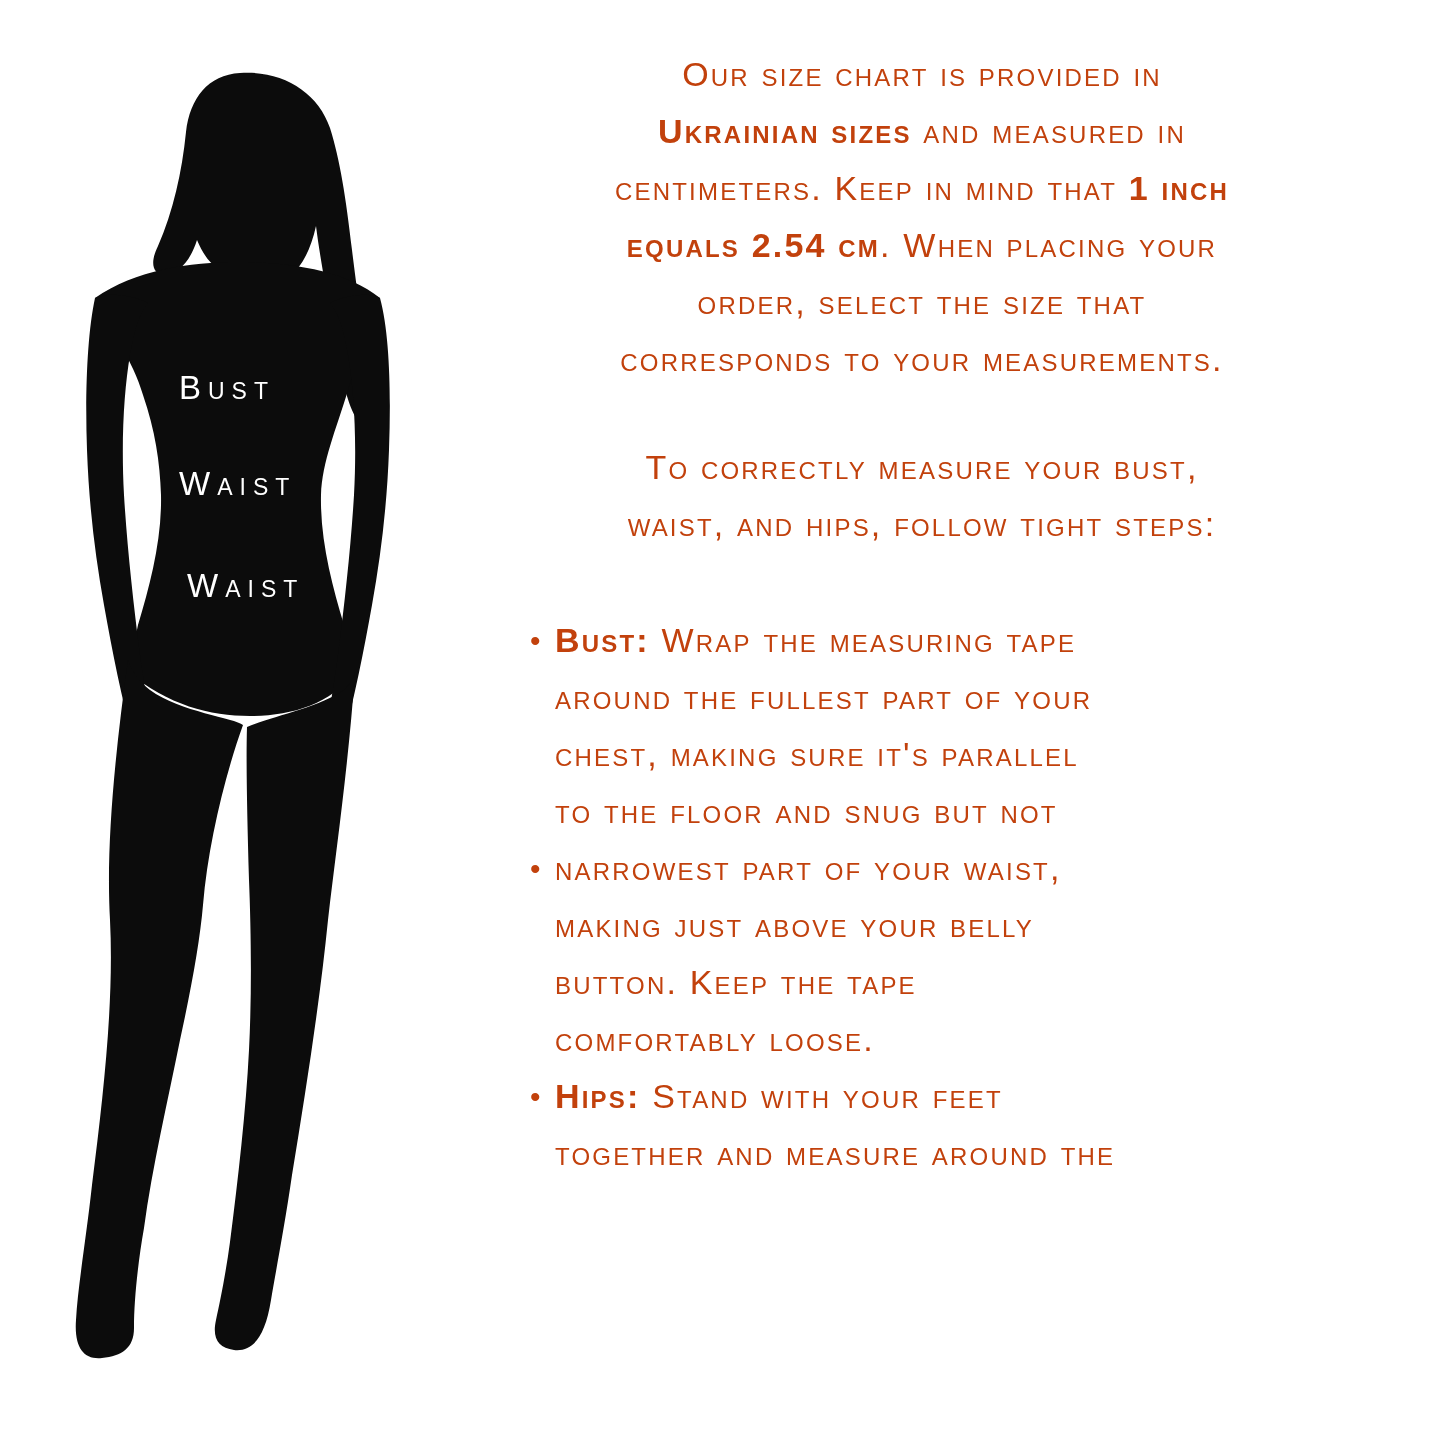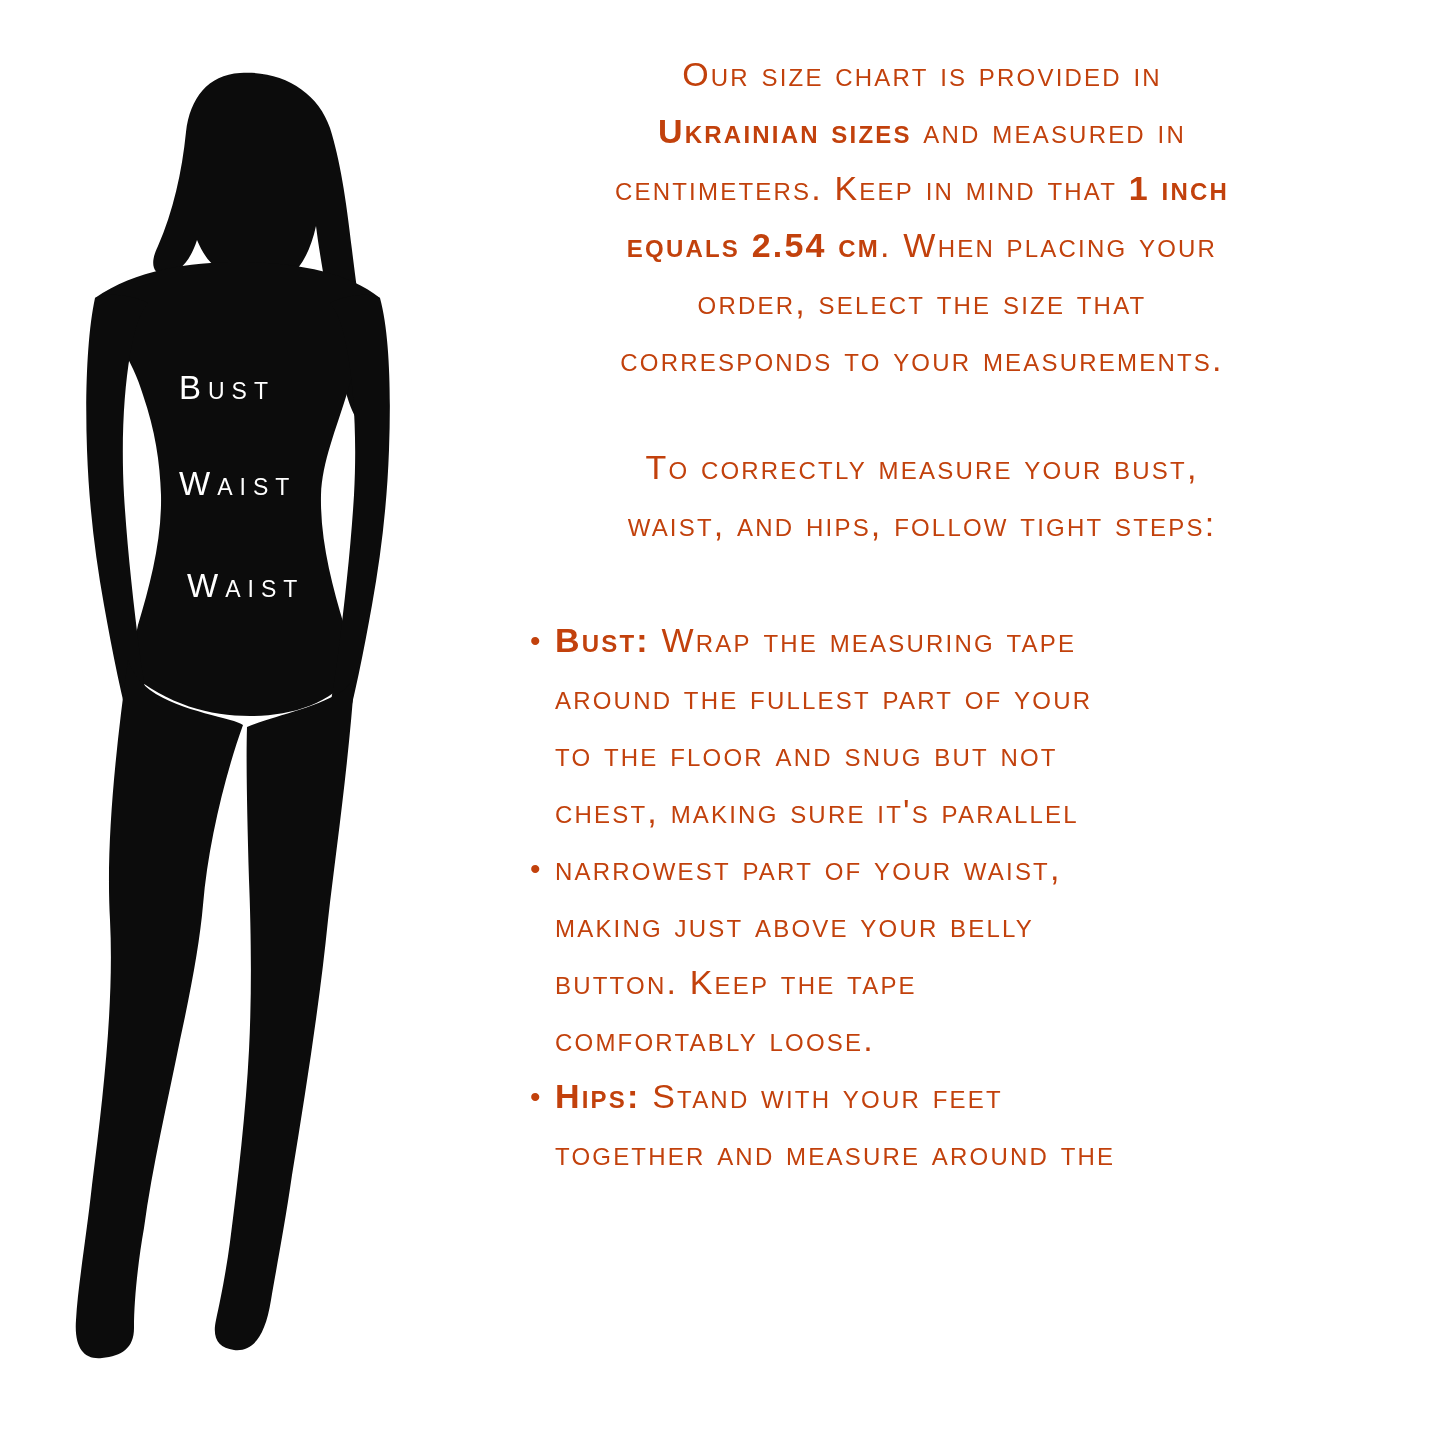--- a/index.html
+++ b/index.html
@@ -176,22 +176,22 @@
     <div class="para-centered steps-intro">
       <span class="line">To correctly measure your bust,</span>
       <span class="line">waist, and hips, follow tight steps:</span>
     </div>
 
     <ul class="bullet-list">
       <li class="bullet-item">
         <span class="bullet-dot">•</span>
         <span class="line"><b>Bust:</b><span> Wrap the measuring tape</span></span>
         <span class="line"><span>around the fullest part of your</span></span>
+        <span class="line"><span>chest, making sure it's parallel</span></span>
         <span class="line"><span>to the floor and snug but not</span></span>
-        <span class="line"><span>chest, making sure it's parallel</span></span>
       </li>
       <li class="bullet-item">
         <span class="bullet-dot">•</span>
         <span class="line"><span>narrowest part of your waist,</span></span>
         <span class="line"><span>making just above your belly</span></span>
         <span class="line"><span>button. Keep the tape</span></span>
         <span class="line"><span>comfortably loose.</span></span>
       </li>
       <li class="bullet-item">
         <span class="bullet-dot">•</span>

